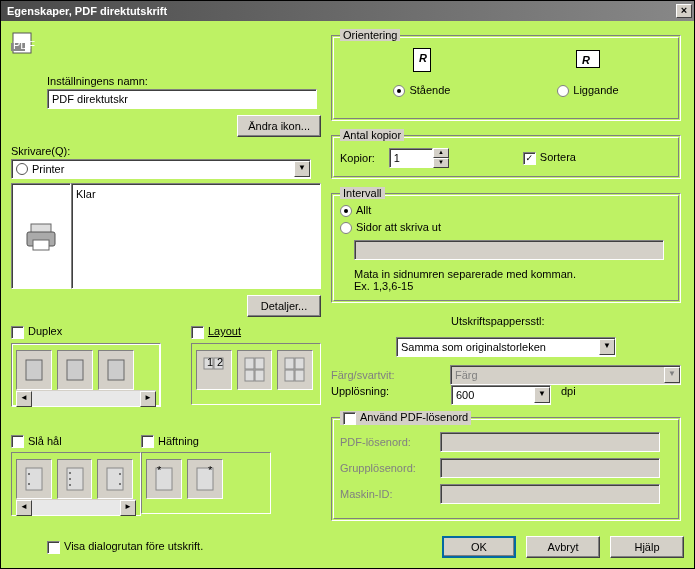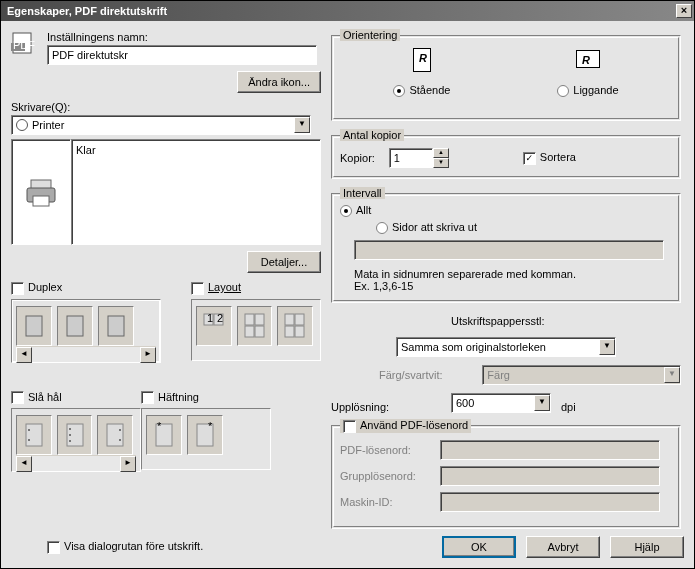--- a/index.html
+++ b/index.html
@@ -1,17 +1,17 @@
 <!DOCTYPE html>
 <html><head>
 <meta charset="utf-8">
 <style>
 * { box-sizing: border-box; font-family: Tahoma, Arial, sans-serif; font-size: 11px; }
 body { margin: 0; background: #d4d0c8; }
-.window { width: 695px; height: 569px; background: #e5e5e5; border: 1px solid #000; }
+.window { width: 695px; height: 569px; background: #bef264; border: 1px solid #000; }
 .titlebar { background: linear-gradient(to right, #4a4a4a, #888); color: #fff; height: 20px; display: flex; align-items: center; justify-content: space-between; padding: 0 2px 0 6px; font-weight: bold; }
 .closebtn { width: 16px; height: 14px; background: #d4d0c8; border: 1px solid #fff; border-right-color: #404040; border-bottom-color: #404040; color: #000; text-align: center; line-height: 10px; font-weight: bold; cursor: pointer; }
 .content { padding: 10px; position: relative; height: 547px; }
 .label { color: #000; }
 .input { border: 1px solid #808080; border-right-color: #fff; border-bottom-color: #fff; background: #fff; height: 20px; padding: 2px 4px; box-shadow: inset 1px 1px 0 #404040; }
 .button { background: #d4d0c8; border: 1px solid #fff; border-right-color: #404040; border-bottom-color: #404040; box-shadow: inset -1px -1px 0 #808080; height: 22px; padding: 0 10px; cursor: pointer; text-align: center; min-width: 74px; }
 .dropdown { border: 1px solid #808080; border-right-color: #fff; border-bottom-color: #fff; background: #fff; height: 20px; box-shadow: inset 1px 1px 0 #404040; display: flex; align-items: center; justify-content: space-between; padding-left: 4px; }
 .dropdown-btn { width: 16px; height: 16px; background: #d4d0c8; border: 1px solid #fff; border-right-color: #404040; border-bottom-color: #404040; text-align: center; line-height: 12px; font-size: 8px; }
 .groupbox { border: 1px solid #808080; border-right-color: #fff; border-bottom-color: #fff; position: relative; padding: 10px 8px 8px 8px; margin-top: 6px; }
 .groupbox::after { content: ""; position: absolute; inset: 1px; border: 1px solid #fff; border-right-color: #808080; border-bottom-color: #808080; pointer-events: none; }
@@ -47,21 +47,21 @@
 
     <div class="left-col" style="top:10px;">
       <div style="display:flex; gap:8px; align-items:flex-start;">
         <span class="pdf-icon">
           <svg viewBox="0 0 28 24">
               <rect x="2" y="2" width="18" height="20" fill="#fff" stroke="#555"></rect>
               <rect x="0" y="12" width="14" height="8" fill="#888"></rect>
               <text x="2" y="18" font-size="5" fill="#fff">PDF</text>
             </svg>
         </span>
-        <div style="flex:1;">
+        <div style="flex:1;margin-top:44px;">
           <div class="label">Inställningens namn:</div>
           <input class="input" style="width: 270px; margin-top: 2px;" value="PDF direktutskr">
         </div>
       </div>
       <div style="text-align:right; margin-top:6px;">
         <button class="button">Ändra ikon...</button>
       </div>
 
       <div style="margin-top:8px;">
         <div class="label">Skrivare(Q):</div>
@@ -231,41 +231,41 @@
               <div class="spinbtn">▲</div>
               <div class="spinbtn">▼</div>
             </span>
         </span>
         <span style="margin-left:60px;"><label><span class="checkbox">✓</span><span>Sortera</span></label></span>
       </div>
 
       <div class="groupbox" style="margin-top:14px; height:110px;">
         <span class="grouptitle">Intervall</span>
         <div><label><span class="radio checked"></span><span>Allt</span></label></div>
-        <div style="margin-top:4px;margin-left:36px;"><label><span class="radio"></span><span>Sidor att skriva ut</span></label></div>
+        <div style="margin-top:4px;"><label><span class="radio"></span><span>Sidor att skriva ut</span></label></div>
         <input class="input disabled" style="width: 310px; margin: 6px 0px 0px 14px; background: rgb(212, 208, 200);" disabled="">
         <div style="margin:8px 0 0 14px;" class="label">Mata in sidnumren separerade med komman.</div>
         <div style="margin:0 0 0 14px;" class="label">Ex. 1,3,6-15</div>
       </div>
 
       <div style="display:flex; align-items:center; margin-top:12px; gap:10px;flex-direction:column;">
         <span style="width:110px;">Utskriftspappersstl:</span>
         <div class="dropdown" style="width:220px;">
           <span>Samma som originalstorleken</span>
           <div class="dropdown-btn">▼</div>
         </div>
       </div>
       <div style="display:flex; align-items:center; margin-top:8px; gap:10px;">
-        <span class="disabled" style="width:110px;margin-left:48px;">Färg/svartvit:</span>
+        <span class="disabled" style="width:110px;">Färg/svartvit:</span>
         <div class="dropdown disabled" style="width:233px; background:#d4d0c8;">
           <span>Färg</span>
           <div class="dropdown-btn">▼</div>
         </div>
       </div>
-      <div style="display:flex; align-items:flex-end; margin-top:8px; gap:10px;">
+      <div style="display:flex; align-items:flex-start; margin-top:0; gap:10px;">
         <span style="width:110px;">Upplösning:</span>
         <div class="dropdown" style="width:100px;">
           <span>600</span>
           <div class="dropdown-btn">▼</div>
         </div>
         <span>dpi</span>
       </div>
 
       <div class="groupbox" style="margin-top:12px; height:104px;">
         <span class="grouptitle"><span class="checkbox"></span><span>Använd PDF-lösenord</span></span>

